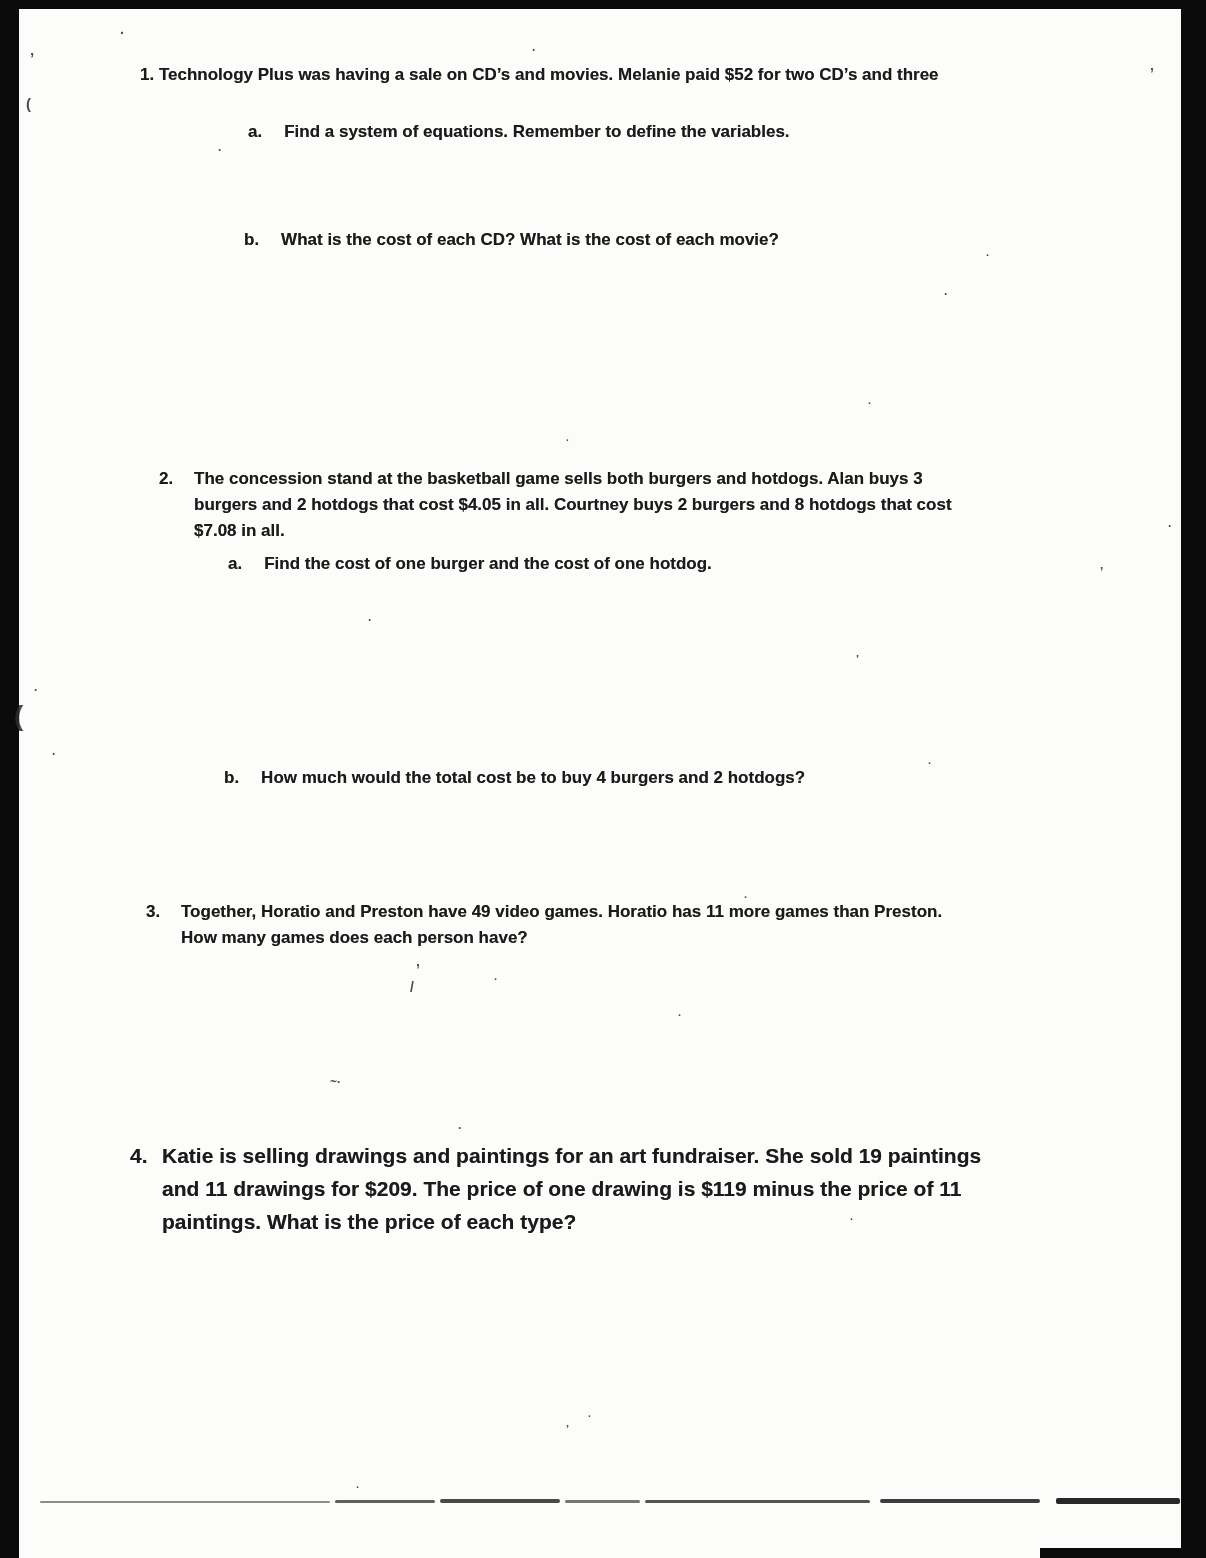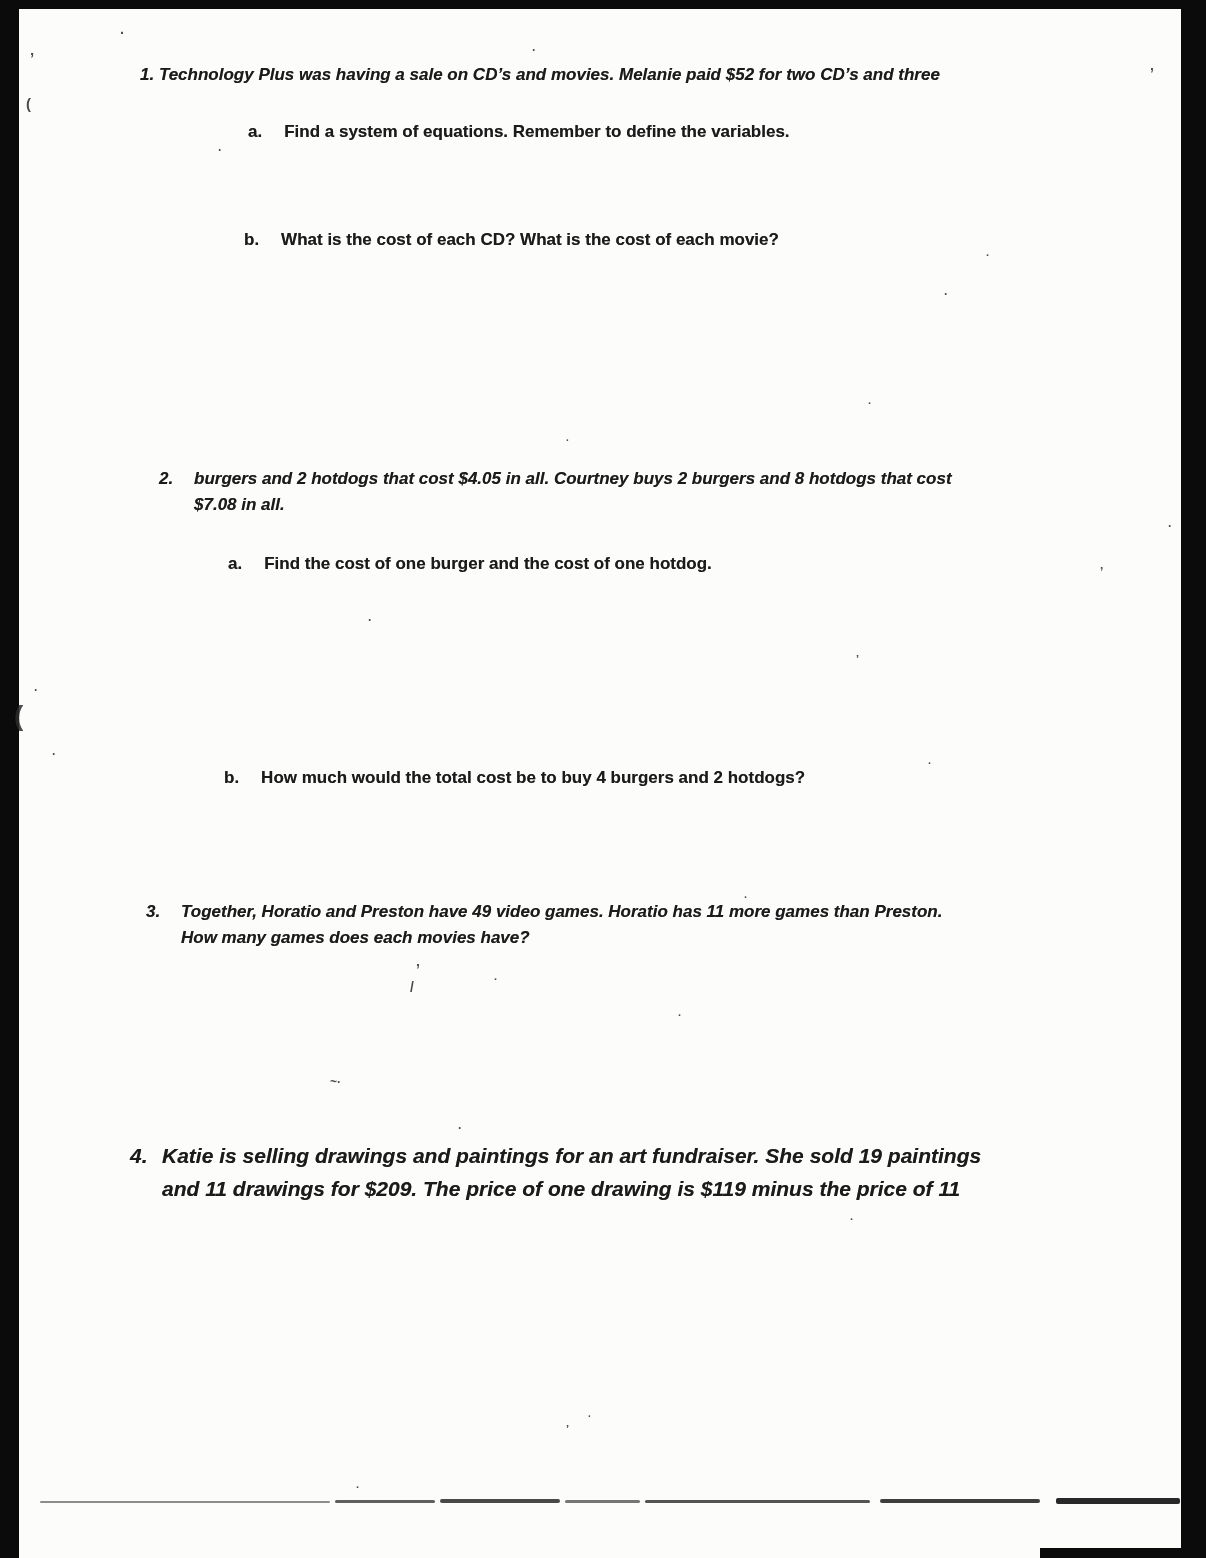--- a/index.html
+++ b/index.html
@@ -18,21 +18,21 @@
   }
   
   .edge { position: absolute; background: #0b0b0b; }
   .edge-top    { top: 0; left: 0; width: 1206px; height: 9px; }
   .edge-left   { top: 0; left: 0; width: 19px; height: 1558px; }
   .edge-right  { top: 0; left: 1181px; width: 25px; height: 1558px; }
   .edge-bottom-corner { top: 1548px; left: 1040px; width: 166px; height: 10px; }
 
   .textlayer { position: absolute; inset: 0; }
 
-  .problem { position: absolute; font-weight: 700; font-style: italic; }
+  .problem { position: absolute; font-weight: 700; }
   .problem .line {
     white-space: nowrap;
     text-shadow: 0 0 0.5px rgba(20,20,20,0.55);
   }
   .p-std { font-size: 17px; line-height: 26px; }
   .p-big { font-size: 21px; line-height: 33px; }
 
   .pnum {
     position: absolute;
     top: 0;
@@ -93,42 +93,44 @@
       <span class="plabel">a.</span>
       <span class="ptext">Find a system of equations. Remember to define the variables.</span>
     </div>
     <div class="part" style="top:227px; left:244px;">
       <span class="plabel">b.</span>
       <span class="ptext">What is the cost of each CD? What is the cost of each movie?</span>
     </div>
 
     <div class="problem p-std" style="top:466px; left:194px;">
       <span class="pnum" style="left:-35px;">2.</span>
+      <div class="line">The concession stand at the basketball game sells both burgers and hotdogs. Alan buys 3</div>
       <div class="line">burgers and 2 hotdogs that cost $4.05 in all. Courtney buys 2 burgers and 8 hotdogs that cost</div>
       <div class="line">$7.08 in all.</div>
     </div>
     <div class="part" style="top:551px; left:228px;">
       <span class="plabel">a.</span>
       <span class="ptext">Find the cost of one burger and the cost of one hotdog.</span>
     </div>
     <div class="part" style="top:765px; left:224px;">
       <span class="plabel">b.</span>
       <span class="ptext">How much would the total cost be to buy 4 burgers and 2 hotdogs?</span>
     </div>
 
     <div class="problem p-std" style="top:899px; left:181px;">
       <span class="pnum" style="left:-35px;">3.</span>
       <div class="line">Together, Horatio and Preston have 49 video games. Horatio has 11 more games than Preston.</div>
-      <div class="line">How many games does each movies have?</div>
+      <div class="line">How many games does each person have?</div>
     </div>
 
     <div class="problem p-big" style="top:1139px; left:162px;">
       <span class="pnum" style="left:-32px;">4.</span>
       <div class="line">Katie is selling drawings and paintings for an art fundraiser. She sold 19 paintings</div>
       <div class="line">and 11 drawings for $209. The price of one drawing is $119 minus the price of 11</div>
+      <div class="line">paintings. What is the price of each type?</div>
     </div>
 
   </div>
 
   <div class="scanline">
     <i style="left:40px;   width:290px; top:3px; height:2px; opacity:.5;"></i>
     <i style="left:335px;  width:100px; top:2px; height:3px; opacity:.7;"></i>
     <i style="left:440px;  width:120px; top:1px; height:4px; opacity:.8;"></i>
     <i style="left:565px;  width:75px;  top:2px; height:3px; opacity:.6;"></i>
     <i style="left:645px;  width:225px; top:2px; height:3px; opacity:.75;"></i>

